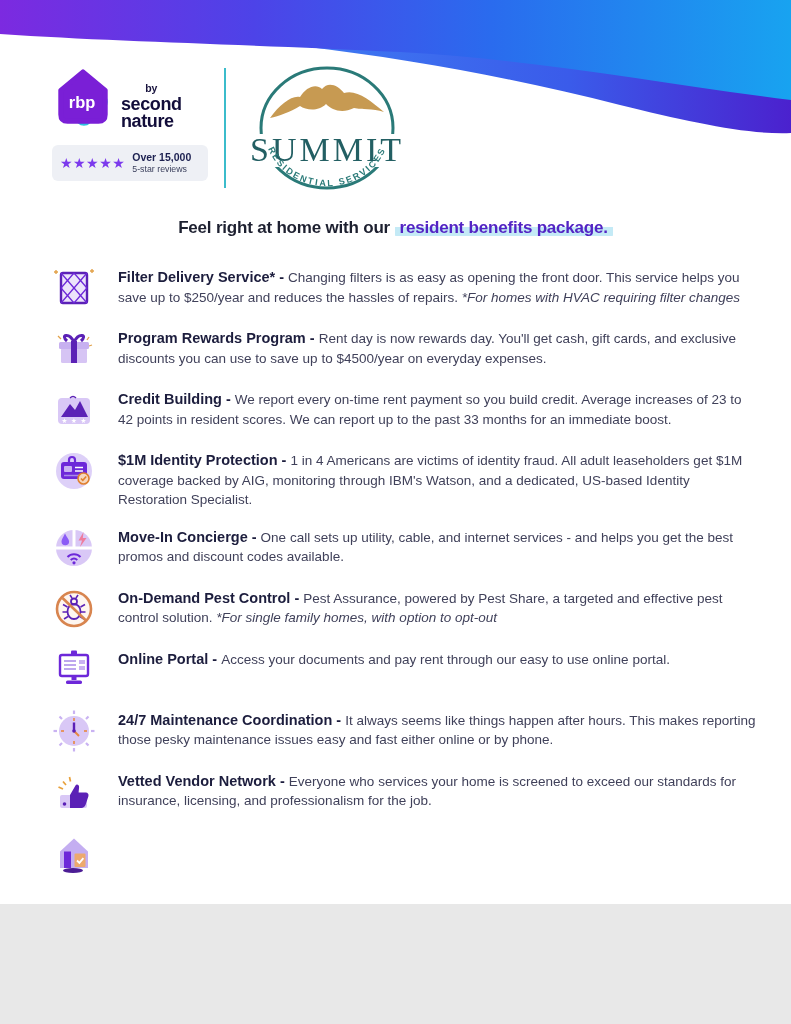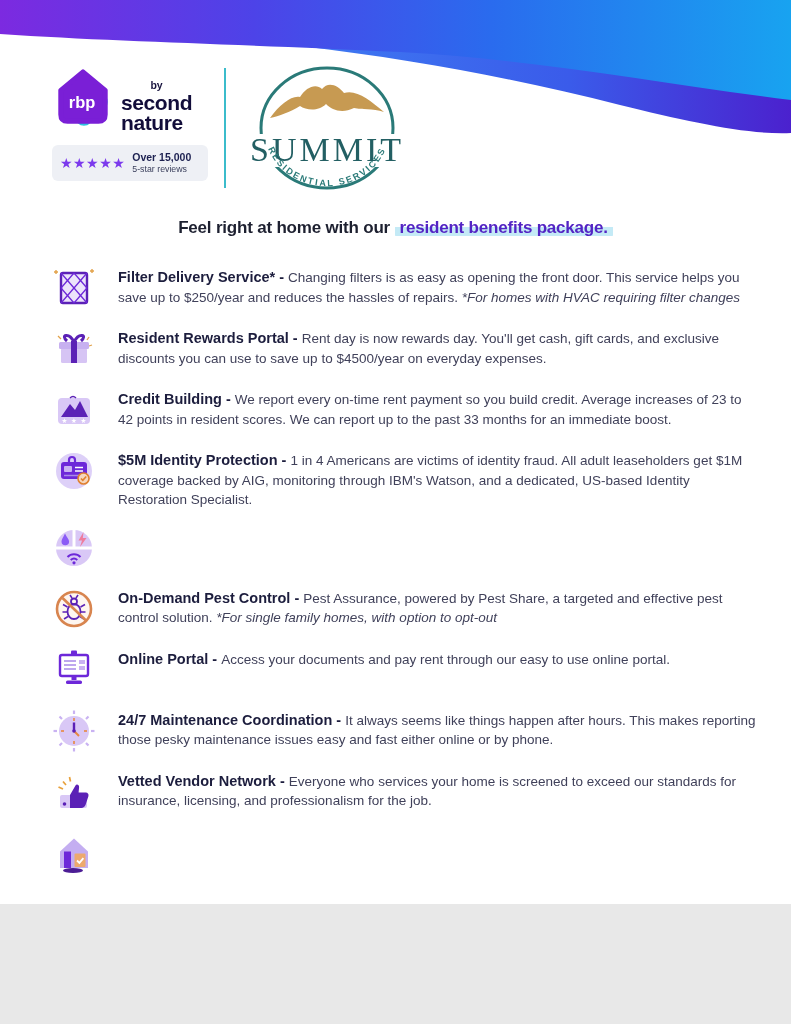--- a/index.html
+++ b/index.html
@@ -11,21 +11,21 @@
   }
   .wave { position:absolute; top:0; left:0; width:791px; height:200px; }
 
   
   .brand-row { position:absolute; top:66px; left:52px; display:flex; align-items:stretch; }
   .rbp-block { width:156px; }
   .rbp-top { display:flex; align-items:center; gap:7px; }
   .rbp-mark { width:62px; height:66px; flex:none; }
   .sn-wrap { display:flex; align-items:center; gap:2px; padding-top:10px;flex-direction:column; }
   .by { font-size:10.5px; font-weight:600; color:#17123d; margin-top:3px; }
-  .sn { font-size:21px; font-weight:800; letter-spacing:-0.4px; line-height:0.93; color:#120d3a; }
+  .sn { font-size:18px; font-weight:800; letter-spacing:-0.4px; line-height:0.93; color:#120d3a; }
   .reviews-badge {
     margin-top:13px; background:#eef0f5; border-radius:6px;
     display:flex; align-items:center; gap:7px; padding:6px 8px; width:156px;
   }
   .stars { font-size:14px; letter-spacing:0.5px; color:#7c3aed; line-height:1; }
   .rev-l1 { font-size:10.5px; font-weight:700; color:#1c2050; line-height:1.25;text-align:center; }
   .rev-l2 { font-size:8.8px; color:#3a3f5c; line-height:1.25; }
   .v-divider { width:2px; background:#3bbccb; margin:2px 16px 0 16px; height:120px; align-self:flex-start; }
   .summit-logo { width:170px; height:140px; margin-top:-2px; }
 
@@ -149,21 +149,21 @@
             <path d="M6,9 l3,3"></path>
             <path d="M37,10 l-2,3"></path>
             <path d="M40,18 l-3,1"></path>
           </g>
         <rect x="9" y="21" width="26" height="15" rx="1.5" fill="#d6c4f4"></rect>
         <rect x="7" y="15" width="30" height="7" rx="1.5" fill="#c7b0f0"></rect>
         <path d="M22,15 C17,5 8,8 15,14" fill="none" stroke="#5b21b6" stroke-width="3"></path>
         <path d="M22,15 C27,5 36,8 29,14" fill="none" stroke="#5b21b6" stroke-width="3"></path>
         <rect x="19" y="14" width="6" height="22" fill="#5b21b6"></rect>
       </svg>
-      <p class="b-text"><span class="b-title">Resident Rewards Portal</span><span class="b-dash"> - </span><span>Rent day is now rewards day. You'll get cash, gift cards, and exclusive discounts you can use to save up to $4500/year on everyday expenses.</span><span class="b-note"></span></p>
+      <p class="b-text"><span class="b-title">Program Rewards Program</span><span class="b-dash"> - </span><span>Rent day is now rewards day. You'll get cash, gift cards, and exclusive discounts you can use to save up to $4500/year on everyday expenses.</span><span class="b-note"></span></p>
     </div>
 
     <div class="benefit">
       <svg class="b-icon" viewBox="0 0 44 44">
         <rect x="6" y="10" width="32" height="26" rx="4" fill="#d9c8f6"></rect>
         <path d="M9,29 L18,16 L23,22 L28,13 L36,29 Z" fill="#5b21b6"></path>
         <path d="M18,10 q3,-3 6,0" fill="none" stroke="#5b21b6" stroke-width="1.4"></path>
         <text x="12.5" y="34.5" text-anchor="middle" font-size="6.5" fill="#ffffff">★</text>
         <text x="22" y="34.5" text-anchor="middle" font-size="6.5" fill="#ffffff">★</text>
         <text x="31.5" y="34.5" text-anchor="middle" font-size="6.5" fill="#ffffff">★</text>
@@ -176,36 +176,37 @@
         <circle cx="22" cy="22" r="18" fill="#ddd0f8"></circle>
         <rect x="9" y="13" width="26" height="17" rx="3" fill="#6d28d9"></rect>
         <path d="M17,13 v-2 a3,3 0 0 1 6,0 v2" fill="none" stroke="#6d28d9" stroke-width="2.2"></path>
         <rect x="12" y="17" width="8" height="6" rx="1" fill="#c9b2f2"></rect>
         <line x1="23" y1="18.5" x2="31" y2="18.5" stroke="#ffffff" stroke-width="1.5"></line>
         <line x1="23" y1="22" x2="31" y2="22" stroke="#ffffff" stroke-width="1.5"></line>
         <line x1="12" y1="26.5" x2="31" y2="26.5" stroke="#a98ae8" stroke-width="1.5"></line>
         <circle cx="31.5" cy="29.5" r="5.5" fill="#f6d7bd" stroke="#e0812f" stroke-width="1.6"></circle>
         <path d="M29,29.5 l1.8,1.8 l3.4,-3.8" stroke="#e0812f" stroke-width="1.6" fill="none"></path>
       </svg>
-      <p class="b-text"><span class="b-title">$5M Identity Protection</span><span class="b-dash"> - </span><span>1 in 4 Americans are victims of identity fraud. All adult leaseholders get $1M coverage backed by AIG, monitoring through IBM's Watson, and a dedicated, US-based Identity Restoration Specialist.</span><span class="b-note"></span></p>
+      <p class="b-text"><span class="b-title">$1M Identity Protection</span><span class="b-dash"> - </span><span>1 in 4 Americans are victims of identity fraud. All adult leaseholders get $1M coverage backed by AIG, monitoring through IBM's Watson, and a dedicated, US-based Identity Restoration Specialist.</span><span class="b-note"></span></p>
     </div>
 
     <div class="benefit">
       <svg class="b-icon" viewBox="0 0 44 44">
         <circle cx="22" cy="22" r="18" fill="#d9c8f6"></circle>
         <g stroke="#ffffff" stroke-width="3">
             <line x1="22" y1="2" x2="22" y2="22"></line>
             <line x1="2" y1="22" x2="42" y2="22"></line>
           </g>
         <path d="M13,7.5 C11,11.5 9.5,13.5 9.5,15.5 a3.8,3.8 0 0 0 7.6,0 C17.1,13.5 15,11.5 13,7.5 Z" fill="#8b5cf6"></path>
         <path d="M31.5,6 L26.5,14.5 H30 L28,21 L34.5,12 H30.8 Z" fill="#ee7d9d"></path>
         <path d="M15.5,31 a9,9 0 0 1 13,0" stroke="#6d28d9" stroke-width="2" fill="none"></path>
         <path d="M18.7,34 a5,5 0 0 1 6.6,0" stroke="#6d28d9" stroke-width="2" fill="none"></path>
         <circle cx="22" cy="36.8" r="1.6" fill="#6d28d9"></circle>
       </svg>
+      <p class="b-text"><span class="b-title">Move-In Concierge</span><span class="b-dash"> - </span><span>One call sets up utility, cable, and internet services - and helps you get the best promos and discount codes available.</span><span class="b-note"></span></p>
     </div>
 
     <div class="benefit">
       <svg class="b-icon" viewBox="0 0 44 44">
         <circle cx="22" cy="22" r="17" fill="#fef6f0" stroke="#d8854f" stroke-width="2.6"></circle>
         <ellipse cx="22" cy="24.5" rx="6.5" ry="7.5" fill="none" stroke="#5b21b6" stroke-width="1.8"></ellipse>
         <circle cx="22" cy="14.5" r="3" fill="none" stroke="#5b21b6" stroke-width="1.8"></circle>
         <g stroke="#5b21b6" stroke-width="1.5">
           <line x1="15.5" y1="20" x2="11" y2="17.5"></line>
             <line x1="15.5" y1="25" x2="10.5" y2="25"></line>

